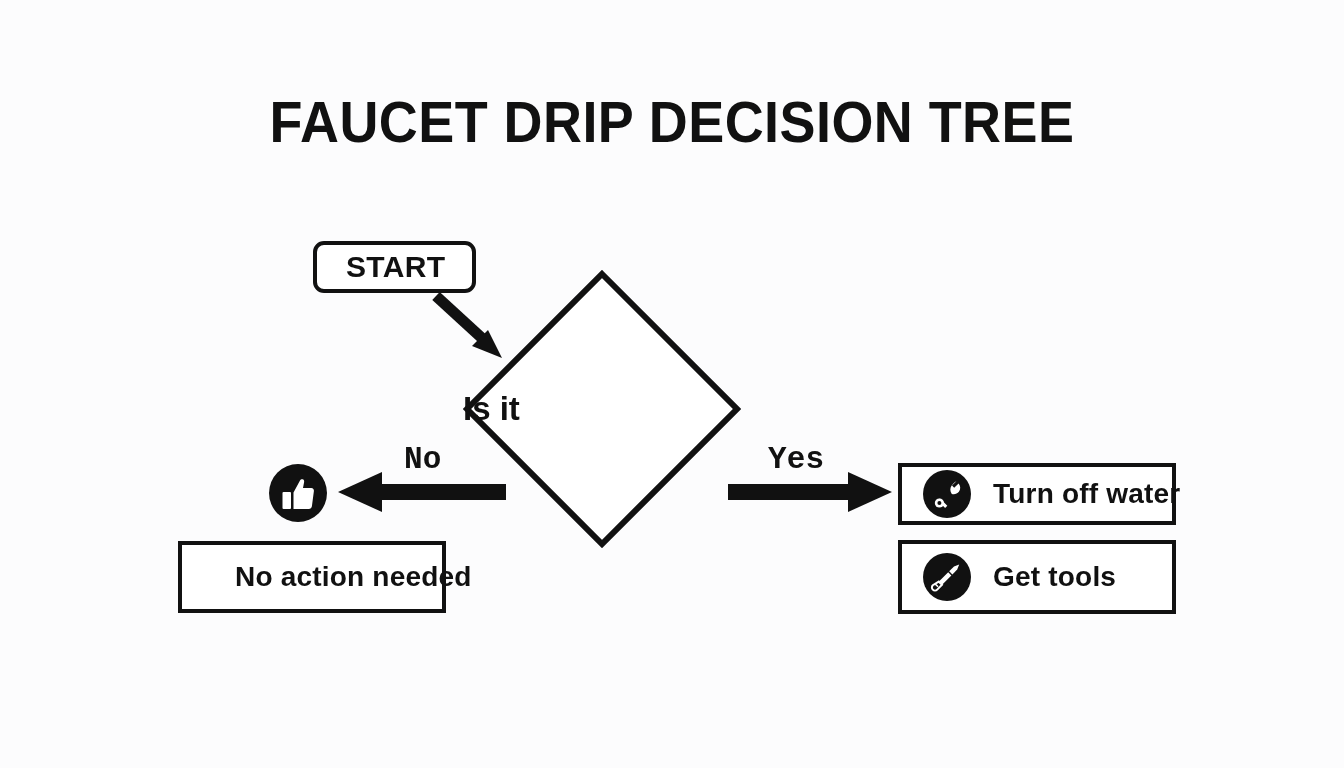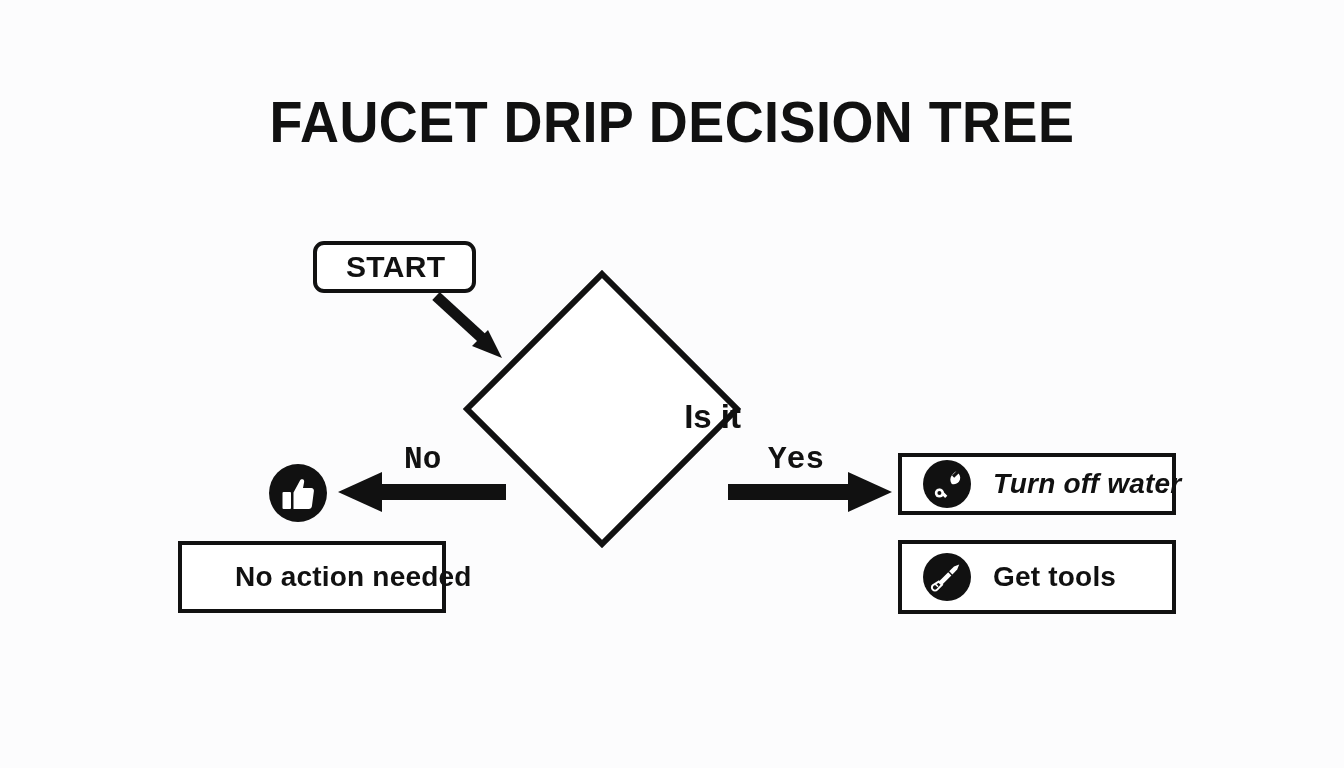--- a/index.html
+++ b/index.html
@@ -66,26 +66,26 @@
     top: 270px;
     width: 278px;
     height: 278px;
   }
   .diamond-wrap svg {
     display: block;
   }
   .diamond-text {
     position: absolute;
     left: 0;
-    top: 8px;
+    top: 0;
     width: 278px;
     height: 278px;
     display: flex;
     flex-direction: column;
-    align-items: flex-end;
+    align-items: flex-start;
     justify-content: center;
     gap: 15px;
     pointer-events: none;
   }
   .diamond-text span {
     font-family: "Liberation Sans Narrow", "Liberation Sans", sans-serif;
     font-weight: 700;
     font-size: 33px;
     color: #111111;
     line-height: 1.14;
@@ -138,24 +138,23 @@
   .box-no-action {
     left: 178px;
     top: 541px;
     width: 268px;
     height: 72px;
   }
   .box-no-action .box-label { padding-left: 53px; }
 
   .box-turn-off {
     left: 898px;
-    top: 453px;
+    top: 463px;
     width: 278px;
     height: 62px;
-    font-style: italic;
   }
   .box-get-tools {
     left: 898px;
     top: 540px;
     width: 278px;
     height: 74px;
   }
   .box-icon {
     width: 48px;
     height: 48px;

